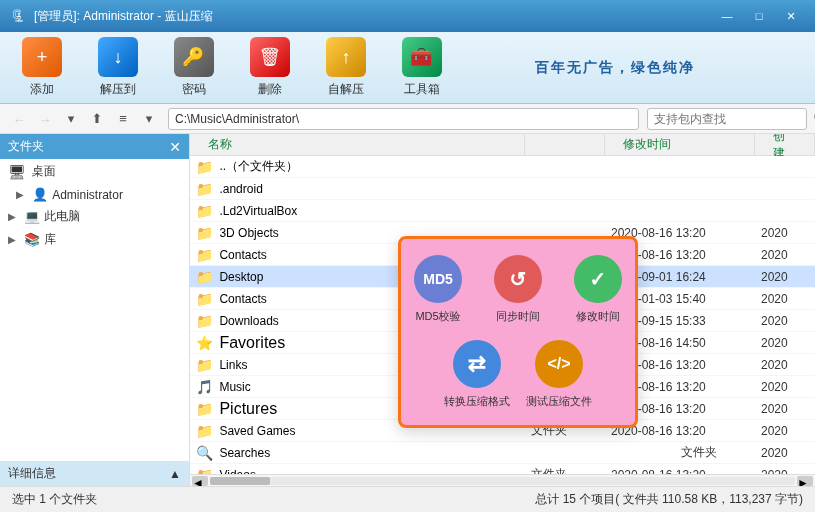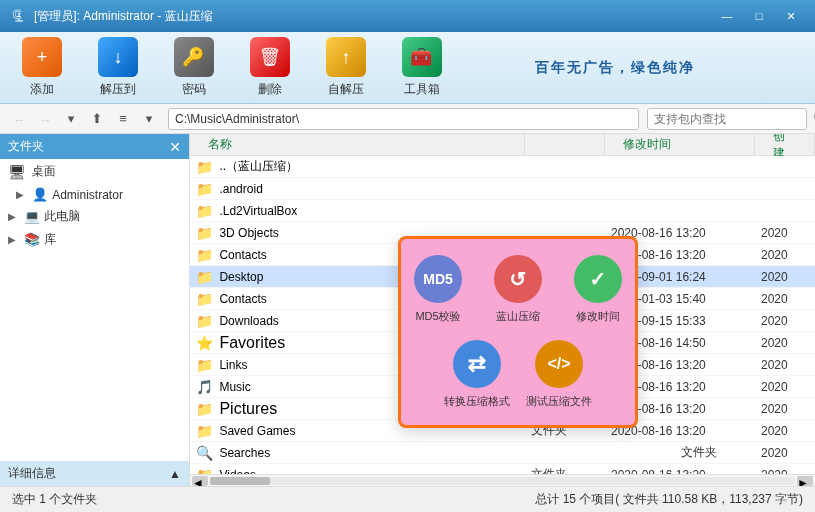--- a/index.html
+++ b/index.html
@@ -176,21 +176,21 @@
     <div class="file-header">
       <div class="col-header col-name">名称</div>
       <div class="col-header col-type" style="width:80px;"></div>
       <div class="col-header col-mtime" style="width:150px;">修改时间</div>
       <div class="col-header col-ctime" style="width:60px;">创建</div>
     </div>
     <div class="file-list" id="file-list-body">
     <div class="file-row">
       <div class="col-name" style="flex:1; min-width:200px;">
         <span class="file-icon">📁</span>
-        <span style="font-size:12px;">..（蓝山压缩）</span>
+        <span style="font-size:12px;">..（个文件夹）</span>
       </div>
       <div class="col-type" style="width:80px;"></div>
       <div class="col-mtime" style="width:150px;"></div>
       <div class="col-ctime" style="width:60px;"></div>
     </div>
         <div class="file-row">
       <div class="col-name" style="flex:1; min-width:200px;">
         <span class="file-icon">📁</span>
         <span style="font-size:12px;text-align:center;">.android</span>
       </div>
@@ -325,21 +325,21 @@
   </div>
 
   <div class="tool-overlay" id="tools-overlay">
     <div class="tool-overlay-row">
       <div class="overlay-btn">
         <div class="overlay-icon md5" style="font-size:14px; font-weight:bold;">MD5</div>
         <span class="overlay-label">MD5校验</span>
       </div>
       <div class="overlay-btn">
         <div class="overlay-icon sync">↺</div>
-        <span class="overlay-label">蓝山压缩</span>
+        <span class="overlay-label">同步时间</span>
       </div>
       <div class="overlay-btn">
         <div class="overlay-icon mtime">✓</div>
         <span class="overlay-label">修改时间</span>
       </div>
     </div>
     <div class="tool-overlay-row">
       <div class="overlay-btn">
         <div class="overlay-icon convert" style="font-size:22px;">⇄</div>
         <span class="overlay-label">转换压缩格式</span>

